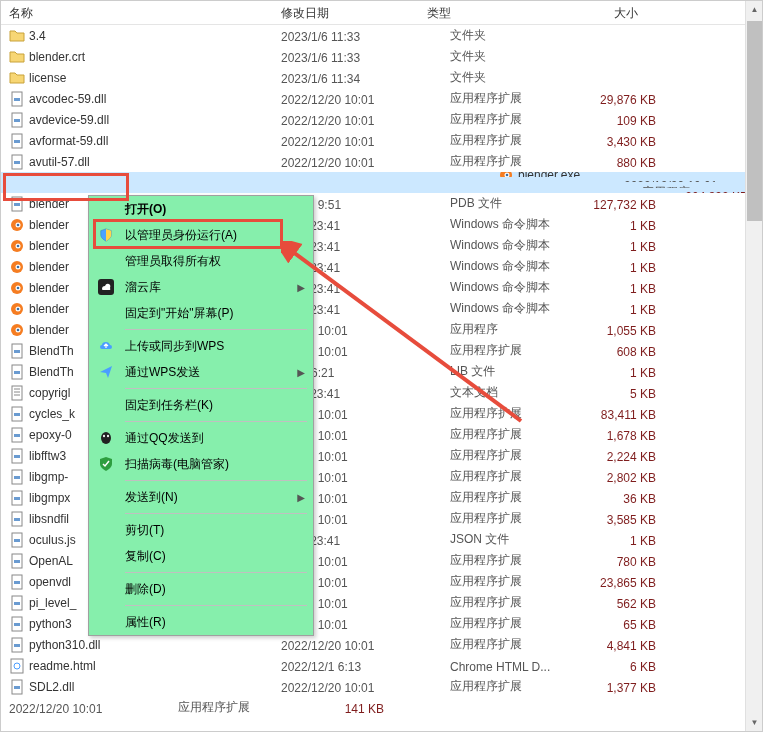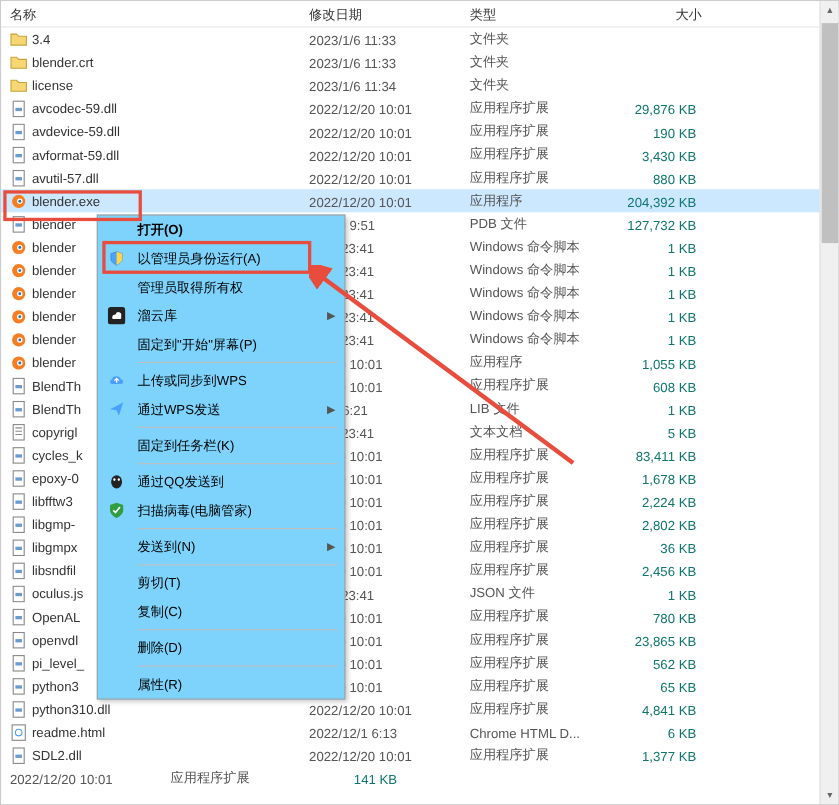--- a/index.html
+++ b/index.html
@@ -6,35 +6,35 @@
 body { background: #fff; width: 763px; height: 732px; overflow: hidden; position: relative; }
 .container { border: 1px solid #ccc; width: 763px; height: 732px; position: relative; }
 .header { display: flex; border-bottom: 1px solid #e5e5e5; background: #fff; height: 24px; }
 .header-col { padding: 4px 8px; color: #333; border-right: 1px solid transparent; }
 .col-name { width: 272px; }
 .col-date { width: 146px; }
 .col-type { width: 128px; }
 .col-size { width: 100px; text-align: right; }
 .rows { position: relative; }
 .row { display: flex; height: 21px; align-items: flex-end; }
-.row.selected { background: #cce8ff; }
+.row.selected { background: #cce8ff; flex-direction: column; }
 .cell { padding: 2px 8px; white-space: nowrap; overflow: hidden; color: #333; }
 .cell-name { width: 272px; display: flex; align-items: center; gap: 4px; }
 .cell-date { width: 146px; color: #555; }
-.cell-type { width: 128px; color: #555; }
-.cell-size { width: 100px; text-align: right; color: #0f766e; padding-right: 14px; }
+.cell-type { width: 128px; color: #555; margin-left: 23px; }
+.cell-size { width: 100px; text-align: right; color: #7f1d1d; padding-right: 14px; }
 .icon { width: 16px; height: 16px; flex-shrink: 0; display: inline-flex; align-items: center; justify-content: center; }
 .scrollbar { position: absolute; right: 0; top: 0; width: 17px; height: 100%; background: #f0f0f0; border-left: 1px solid #e0e0e0; }
 .scroll-thumb { position: absolute; top: 20px; width: 15px; left: 1px; height: 200px; background: #c0c0c0; }
 .scroll-arrow { width: 17px; height: 17px; display: flex; align-items: center; justify-content: center; font-size: 8px; color: #666; }
 .scroll-arrow.top { position: absolute; top: 0; }
 .scroll-arrow.bot { position: absolute; bottom: 0; }
 
 
-.context-menu { position: absolute; left: 87px; top: 194px; width: 226px; background: #7dd3fc; border: 1px solid #a0a0a0; box-shadow: 2px 2px 4px rgba(0,0,0,0.2); z-index: 20; }
+.context-menu { position: absolute; left: 87px; top: 194px; width: 226px; background: #86efac; border: 1px solid #a0a0a0; box-shadow: 2px 2px 4px rgba(0,0,0,0.2); z-index: 20; }
 .menu-item { display: flex; align-items: center; height: 26px; padding: 0 8px 0 36px; position: relative; }
 .menu-item.bold { font-weight: bold; }
 .menu-icon { position: absolute; left: 8px; width: 18px; height: 18px; display: flex; align-items: center; justify-content: center; }
 .menu-sep { height: 1px; background: #c0c0c0; margin: 3px 6px 3px 36px; }
 .menu-arrow { margin-left: auto; font-size: 10px; color: #555; }
 
 
 .anno-box { position: absolute; border: 3px solid #e74c3c; z-index: 30; pointer-events: none; }
 .anno1 { left: 2px; top: 172px; width: 126px; height: 28px; }
 .anno2 { left: 92px; top: 218px; width: 190px; height: 30px; }
@@ -117,21 +117,21 @@
           <span class="icon">
             <svg width="16" height="16" viewBox="0 0 16 16">
               <rect x="3" y="1" width="10" height="14" class="ico-dll"></rect>
               <rect x="5" y="7" width="6" height="3" fill="#6a9bd1"></rect>
             </svg>
           </span>
           <span>avdevice-59.dll</span>
         </div>
         <div class="cell cell-date">2022/12/20 10:01</div>
         <div class="cell cell-type">应用程序扩展</div>
-        <div class="cell cell-size">190 KB</div>
+        <div class="cell cell-size">109 KB</div>
       </div>
       <div class="row">
         <div class="cell cell-name">
           <span class="icon">
             <svg width="16" height="16" viewBox="0 0 16 16">
               <rect x="3" y="1" width="10" height="14" class="ico-dll"></rect>
               <rect x="5" y="7" width="6" height="3" fill="#6a9bd1"></rect>
             </svg>
           </span>
           <span>avformat-59.dll</span>
@@ -392,21 +392,21 @@
           <span class="icon">
             <svg width="16" height="16" viewBox="0 0 16 16">
               <rect x="3" y="1" width="10" height="14" class="ico-dll"></rect>
               <rect x="5" y="7" width="6" height="3" fill="#6a9bd1"></rect>
             </svg>
           </span>
           <span>libsndfil</span>
         </div>
         <div class="cell cell-date">/12/20 10:01</div>
         <div class="cell cell-type">应用程序扩展</div>
-        <div class="cell cell-size">2,456 KB</div>
+        <div class="cell cell-size">3,585 KB</div>
       </div>
       <div class="row">
         <div class="cell cell-name">
           <span class="icon">
             <svg width="16" height="16" viewBox="0 0 16 16">
               <rect x="3" y="1" width="10" height="14" class="ico-dll"></rect>
               <rect x="5" y="7" width="6" height="3" fill="#6a9bd1"></rect>
             </svg>
           </span>
           <span>oculus.js</span>

